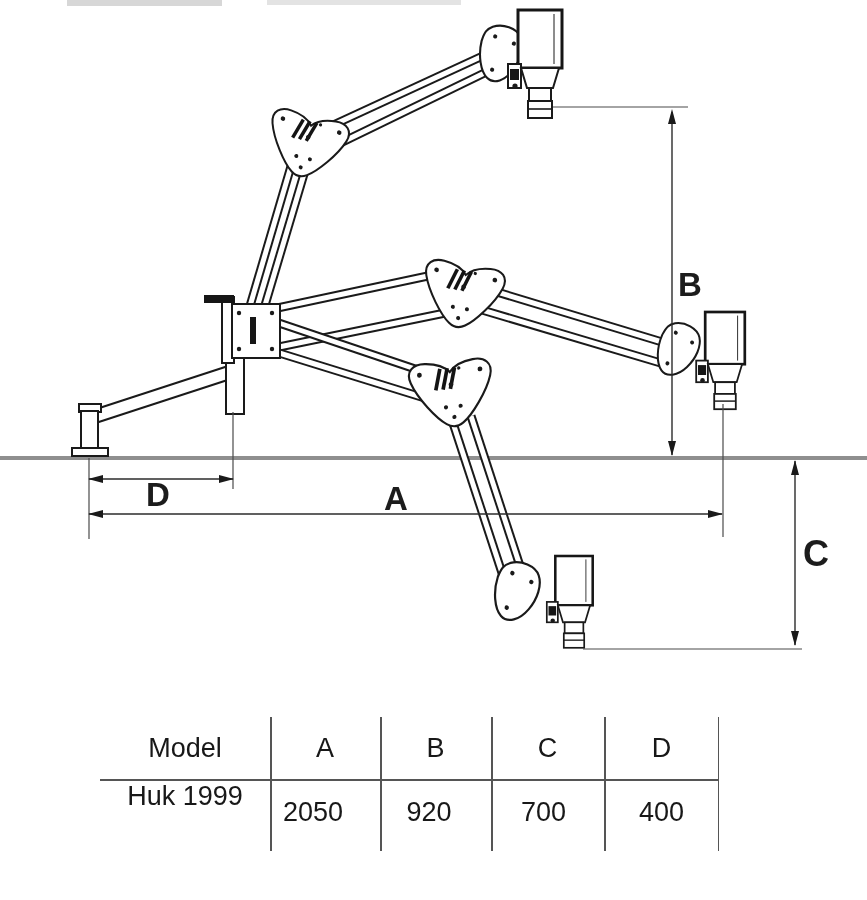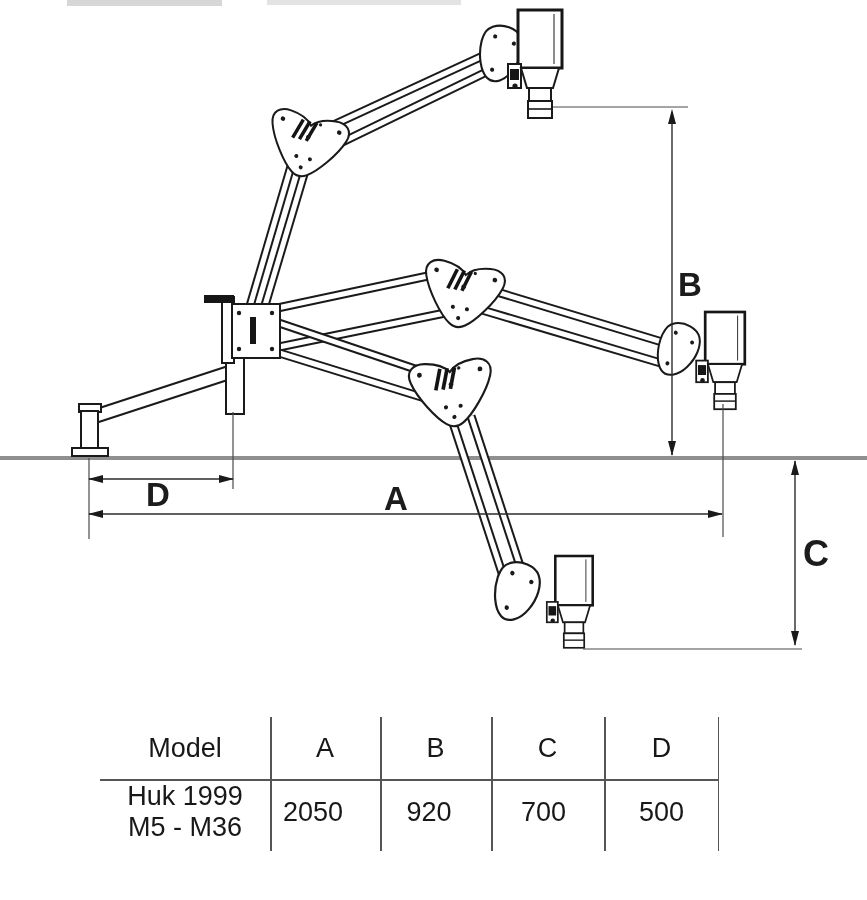--- a/index.html
+++ b/index.html
@@ -205,21 +205,20 @@
   <div class="hline"></div>
 
   <div class="cell hdr" style="left:0;width:170px">Model</div>
   <div class="cell hdr" style="left:170px;width:110px">A</div>
   <div class="cell hdr" style="left:280px;width:111px">B</div>
   <div class="cell hdr" style="left:391px;width:113px">C</div>
   <div class="cell hdr" style="left:504px;width:115px">D</div>
 
   <div class="cell model-cell">
     <div>Huk 1999</div>
-    <div>M5 - M36</div>
   </div>
   <div class="cell val" style="left:158px;width:110px">2050</div>
   <div class="cell val" style="left:280px;width:98px">920</div>
   <div class="cell val" style="left:391px;width:105px">700</div>
-  <div class="cell val" style="left:504px;width:115px">500</div>
+  <div class="cell val" style="left:504px;width:115px">400</div>
 </div>
 
 </div>
 
 </body></html>

